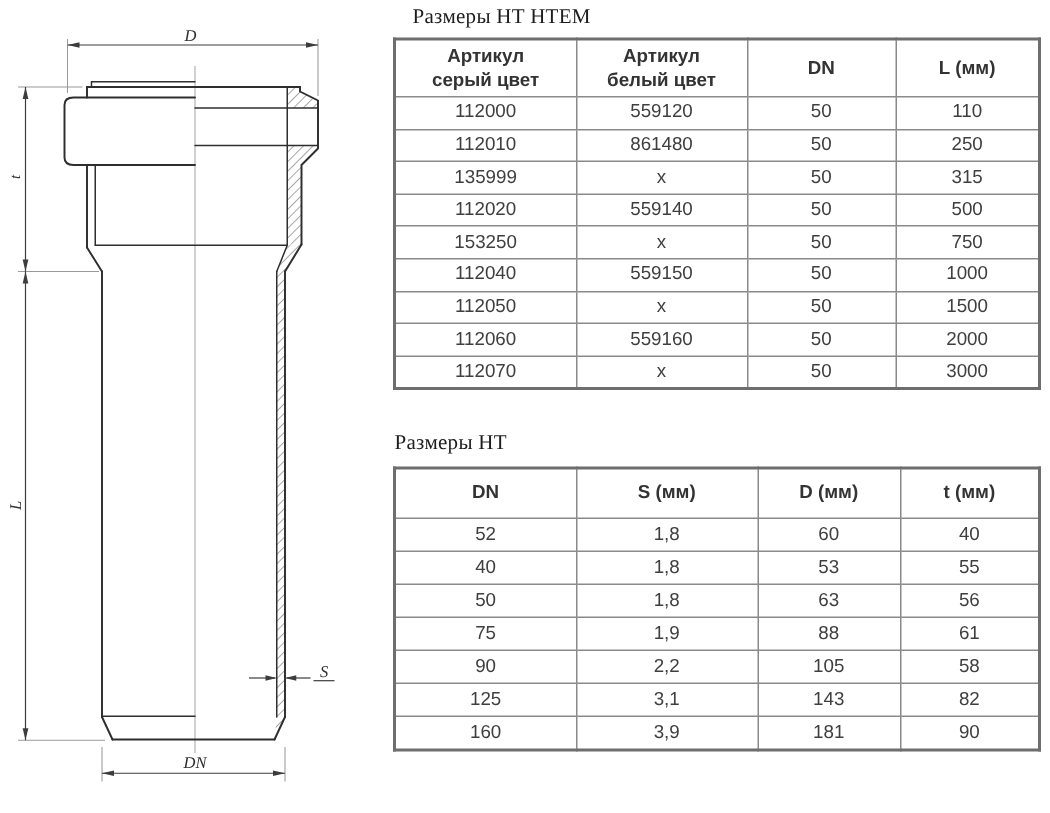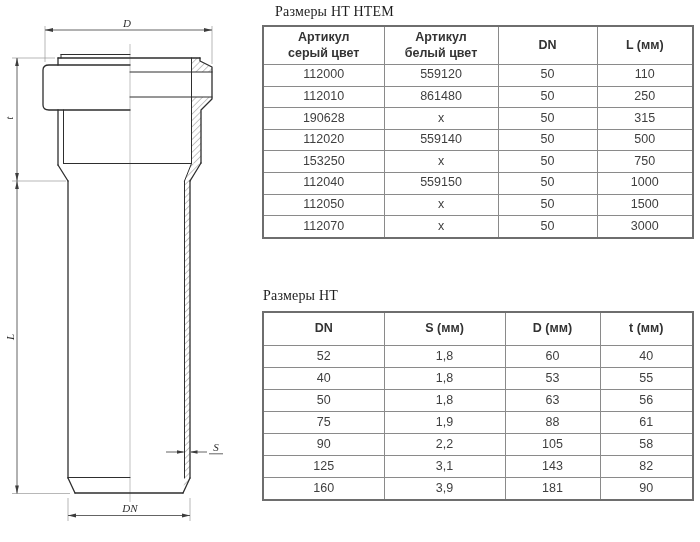--- a/index.html
+++ b/index.html
@@ -161,21 +161,21 @@
           <td>50</td>
           <td>110</td>
         </tr>
         <tr>
           <td>112010</td>
           <td>861480</td>
           <td>50</td>
           <td>250</td>
         </tr>
         <tr>
-          <td>190628</td>
+          <td>135999</td>
           <td>x</td>
           <td>50</td>
           <td>315</td>
         </tr>
         <tr>
           <td>112020</td>
           <td>559140</td>
           <td>50</td>
           <td>500</td>
         </tr>
@@ -189,20 +189,26 @@
           <td>112040</td>
           <td>559150</td>
           <td>50</td>
           <td>1000</td>
         </tr>
         <tr>
           <td>112050</td>
           <td>x</td>
           <td>50</td>
           <td>1500</td>
+        </tr>
+        <tr>
+          <td>112060</td>
+          <td>559160</td>
+          <td>50</td>
+          <td>2000</td>
         </tr>
         <tr>
           <td>112070</td>
           <td>x</td>
           <td>50</td>
           <td>3000</td>
         </tr>
       </tbody>
   </table>
 

